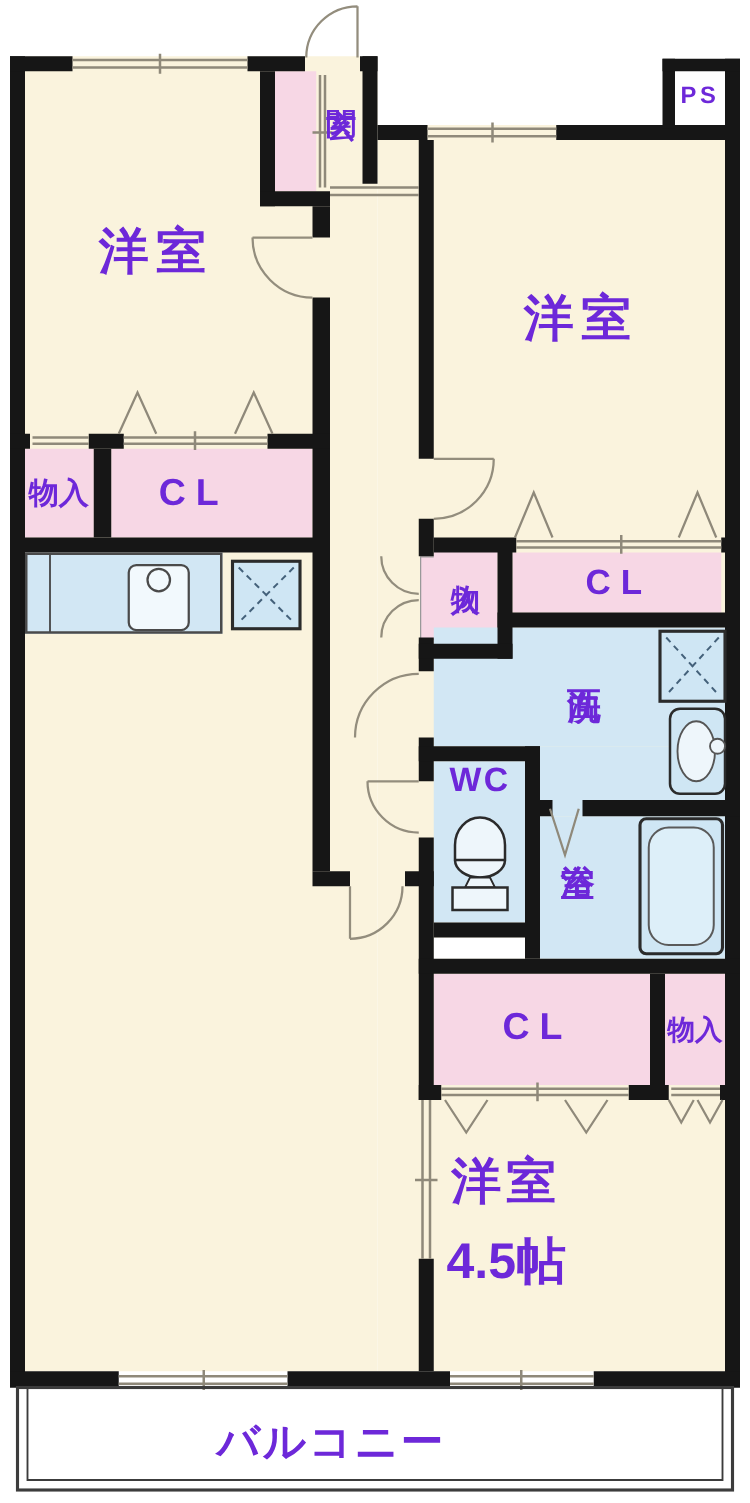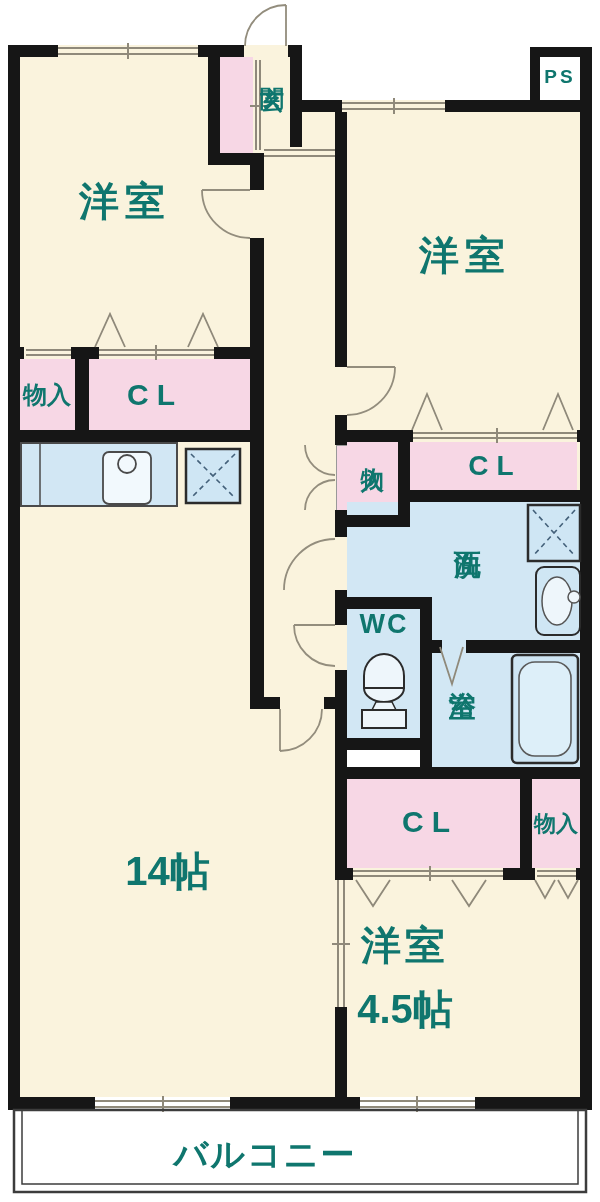--- a/index.html
+++ b/index.html
@@ -5,21 +5,21 @@
   html,body{margin:0;padding:0;background:#ffffff;}
   #plan{position:relative;width:600px;height:1202px;background:#ffffff;overflow:hidden;
         font-family:"Liberation Sans","DejaVu Sans",sans-serif;}
   .fill{position:absolute;}
   .cream{background:#faf3dd;}
   .pink{background:#f7d7e5;}
   .blue{background:#d2e7f4;}
   .white{background:#ffffff;}
   .wall{position:absolute;background:#161616;}
   svg.lines{position:absolute;left:0;top:0;}
-  .label{position:absolute;font-weight:700;color:#0f766e;text-align:center;line-height:1.08;white-space:nowrap;}
+  .label{position:absolute;font-weight:700;color:#6d28d9;text-align:center;line-height:1.08;white-space:nowrap;}
   .vtext{writing-mode:vertical-rl;text-orientation:upright;white-space:normal;}
 </style>
 </head>
 <body>
 
 <div id="plan">
 
   <div class="fill cream" style="left:8px;top:45px;width:294px;height:1052px;"></div>
   <div class="fill cream" style="left:302px;top:100px;width:290px;height:997px;"></div>
   <div class="fill white" style="left:540px;top:57px;width:40px;height:43px;"></div>
@@ -167,17 +167,16 @@
   <div class="label" style="left:540px;top:67px;width:40px;font-size:19px;letter-spacing:3px;">PS</div>
   <div class="label" style="left:18px;top:382px;width:58px;font-size:24px;">物入</div>
   <div class="label" style="left:105px;top:379px;width:100px;font-size:30px;letter-spacing:8px;">CL</div>
   <div class="label vtext" style="left:360px;top:450px;font-size:23px;">物入</div>
   <div class="label" style="left:445px;top:451px;width:100px;font-size:28px;letter-spacing:8px;">CL</div>
   <div class="label vtext" style="left:452px;top:530px;font-size:27px;">洗面</div>
   <div class="label" style="left:352px;top:610px;width:64px;font-size:27px;letter-spacing:2px;">WC</div>
   <div class="label vtext" style="left:447px;top:670px;font-size:27px;">浴室</div>
   <div class="label" style="left:380px;top:806px;width:100px;font-size:30px;letter-spacing:8px;">CL</div>
   <div class="label" style="left:530px;top:812px;width:52px;font-size:22px;">物入</div>
-  <div class="label" style="left:85px;top:850px;width:165px;font-size:40px;">14帖</div>
   <div class="label" style="left:330px;top:924px;width:150px;font-size:40px;letter-spacing:4px;">洋室</div>
   <div class="label" style="left:325px;top:988px;width:160px;font-size:40px;text-align:center;">4.5帖</div>
   <div class="label" style="left:155px;top:1136px;width:220px;font-size:34px;letter-spacing:2px;">バルコニー</div>
 </div>
 
 </body></html>

